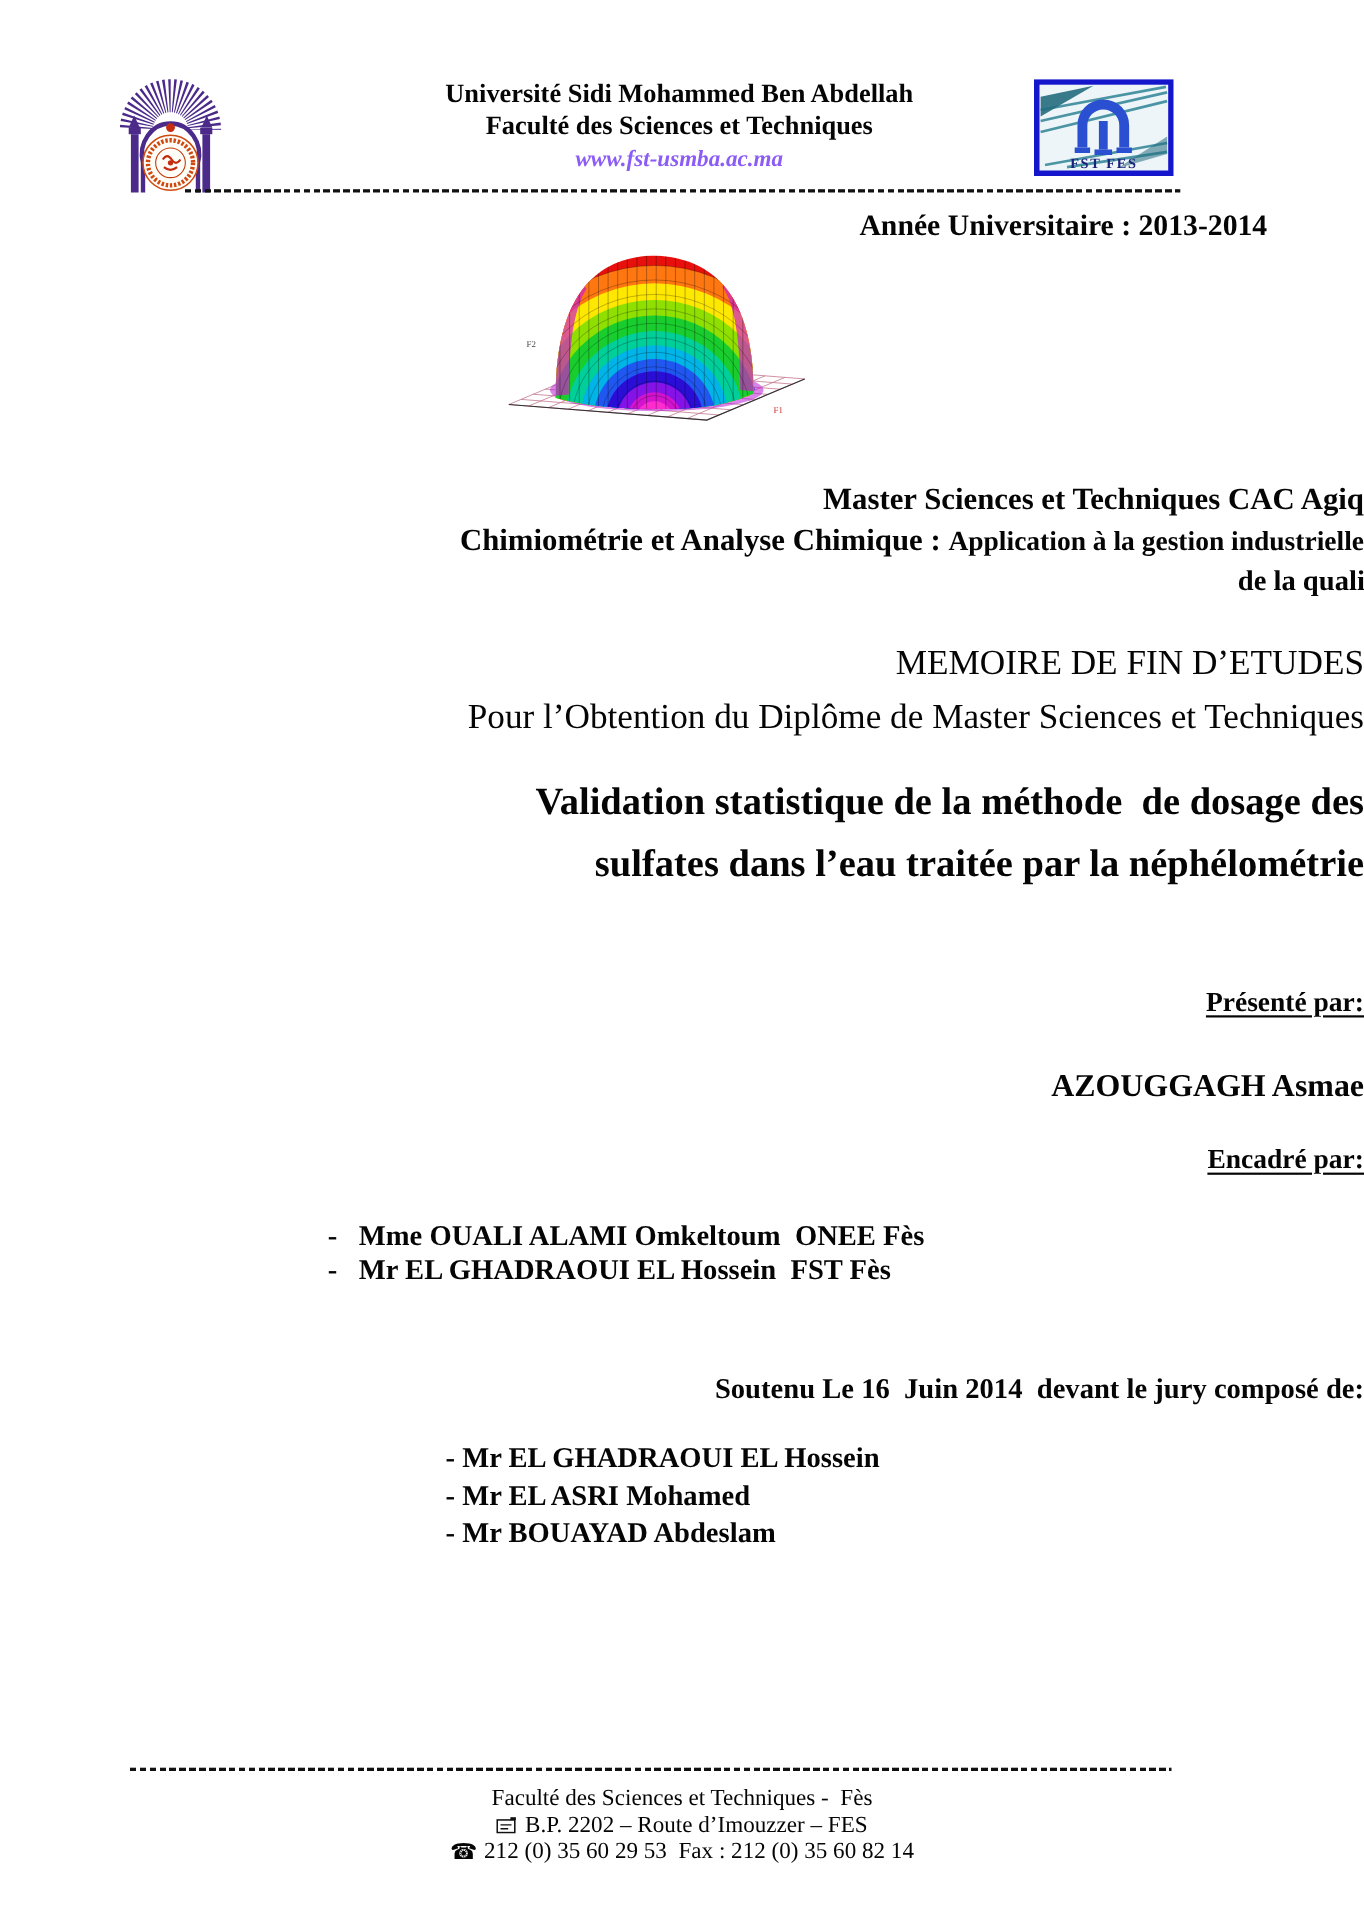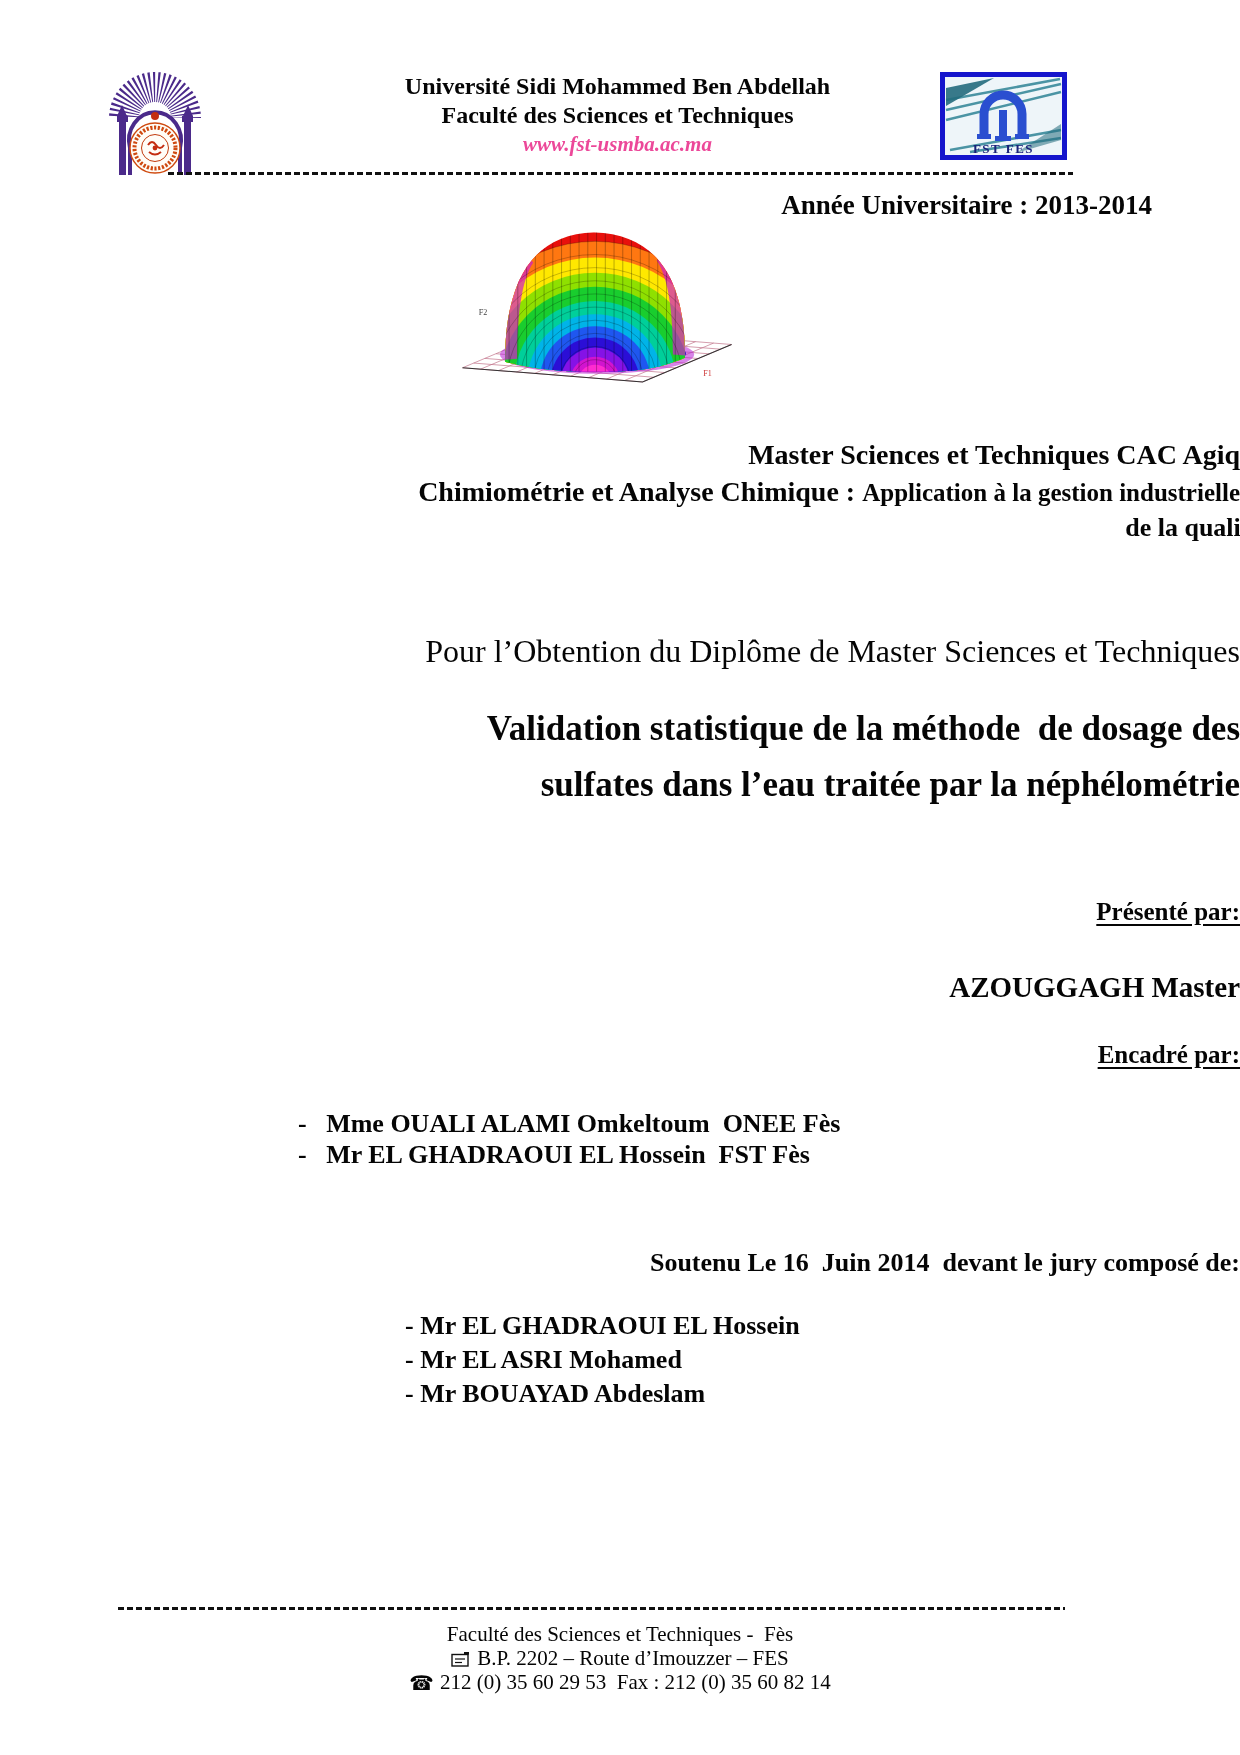--- a/index.html
+++ b/index.html
@@ -8,21 +8,21 @@
     font-family:"Liberation Serif","DejaVu Serif",serif; color:#050505; overflow:hidden;
   }
   .abs { position:absolute; }
   .ctr { left:0; width:100%; text-align:right; }
   [data-bind] { white-space:pre-wrap; }
   .b { font-weight:bold; }
   .u { text-decoration:underline; text-decoration-thickness:2px; text-underline-offset:4px; }
 
   .hdr-text { top:72px; left:135px; width:965px; text-align:center; line-height:29px; }
   .hdr-line { font-size:24px; font-weight:bold; }
-  .hdr-web  { font-size:21px; font-weight:bold; font-style:italic; color:#ec4899; }
+  .hdr-web  { font-size:21px; font-weight:bold; font-style:italic; color:#8b5cf6; }
 
   .dash-line { height:3px;
     background:repeating-linear-gradient(90deg,#111 0px,#111 6px,transparent 6px,transparent 9px); }
   .dash-1 { top:172px; left:168px; width:905px; }
   .dash-2 { top:1607px; left:118px; width:947px; }
 
   .annee { top:190px; left:0; width:1116px; text-align:right; font-size:27px; font-weight:bold;padding-left:36px; }
 
   .figure { top:210px; left:448px; width:288px; height:180px; }
 
@@ -189,27 +189,28 @@
         </g>
     </g>
     <text x="28" y="104" font-size="8" fill="#444" data-bind="figure.axis_labels.f2">F2</text>
     <text x="250" y="164" font-size="8" fill="#cc3333" data-bind="figure.axis_labels.f1">F1</text>
   </svg>
 
   <div class="abs ctr b l-master" data-bind="program.line1">Master Sciences et Techniques CAC Agiq</div>
   <div class="abs ctr b l-chimio"><span data-bind="program.line2_main">Chimiométrie et Analyse Chimique : </span><span class="small" data-bind="program.line2_sub">Application à la gestion industrielle</span></div>
   <div class="abs ctr b l-qualite" data-bind="program.line3">de la qualité</div>
 
+  <div class="abs ctr l-mem1" data-bind="memoire.line1">MEMOIRE DE FIN D’ETUDES</div>
   <div class="abs ctr l-mem2" data-bind="memoire.line2">Pour l’Obtention du Diplôme de Master Sciences et Techniques</div>
 
   <div class="abs ctr b l-title1" data-bind="title.line1">Validation statistique de la méthode  de dosage des</div>
   <div class="abs ctr b l-title2" data-bind="title.line2">sulfates dans l’eau traitée par la néphélométrie</div>
 
   <div class="abs ctr b u l-presente" data-bind="presented.label">Présenté par:</div>
-  <div class="abs ctr b l-name" data-bind="presented.name">AZOUGGAGH Master</div>
+  <div class="abs ctr b l-name" data-bind="presented.name">AZOUGGAGH Asmae</div>
 
   <div class="abs ctr b u l-encadre" data-bind="supervised.label">Encadré par:</div>
   <div class="abs l-supers">
     <div data-bind="supervised.supervisors.0">-   Mme OUALI ALAMI Omkeltoum  ONEE Fès</div>
     <div data-bind="supervised.supervisors.1">-   Mr EL GHADRAOUI EL Hossein  FST Fès</div>
   </div>
 
   <div class="abs ctr b l-soutenu" data-bind="defense.intro">Soutenu Le 16  Juin 2014  devant le jury composé de:</div>
   <div class="abs l-jury">
     <div data-bind="defense.jury.0">- Mr EL GHADRAOUI EL Hossein</div>

